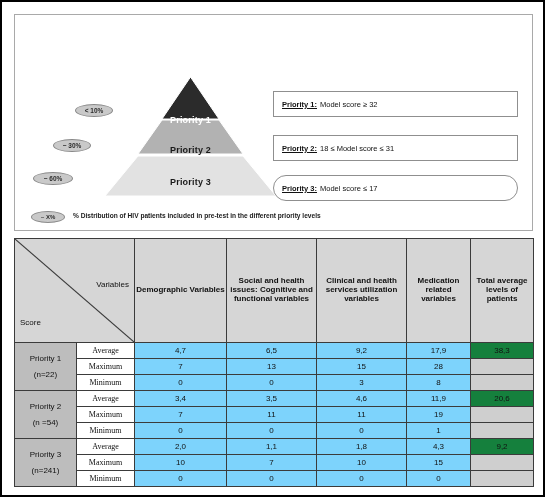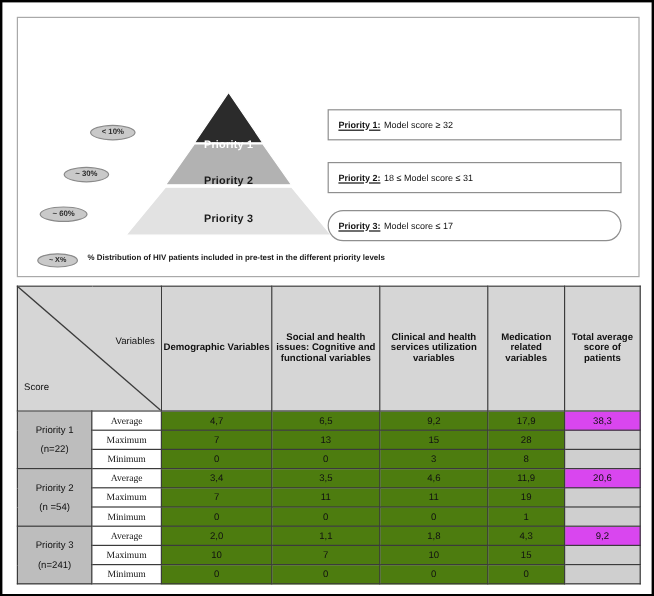--- a/index.html
+++ b/index.html
@@ -151,22 +151,22 @@
     font-size: 8px;
     line-height: 1.9;
   }
   td.stat-cell {
     text-align: left;
     padding-left: 6px;
     background: #ffffff;
     font-size: 8px;
     font-family: Liberation Serif, serif;
   }
-  td.val-cell { background: #4d7c0f; height: 16px; }
-  td.total-cell { background: #d946ef; }
+  td.val-cell { background: #7dd3fc; height: 16px; }
+  td.total-cell { background: #15803d; }
   td.total-blank { background: #cfcfcf; }
 </style>
 </head>
 <body>
 
 <div id="page">
 
   <div id="figure-panel">
 
     <div id="pyramid">
@@ -217,21 +217,21 @@
           <svg class="corner-diag" viewBox="0 0 120 88" preserveAspectRatio="none">
             <line x1="0" y1="0" x2="120" y2="88" stroke="#3b3b3b" stroke-width="1"></line>
           </svg>
           <span class="corner-vars">Variables</span>
           <span class="corner-score">Score</span>
         </th>
         <th>Demographic Variables</th>
         <th>Social and health issues: Cognitive and functional variables</th>
         <th>Clinical and health services utilization variables</th>
         <th>Medication related variables</th>
-        <th>Total average score of patients</th>
+        <th>Total average levels of patients</th>
       </tr>
     </thead>
     <tbody>
 
       <tr>
         <td class="prio-cell" rowspan="3">
           <div>Priority 1</div>
           <div>(n=22)</div>
         </td>
         <td class="stat-cell">Average</td>

